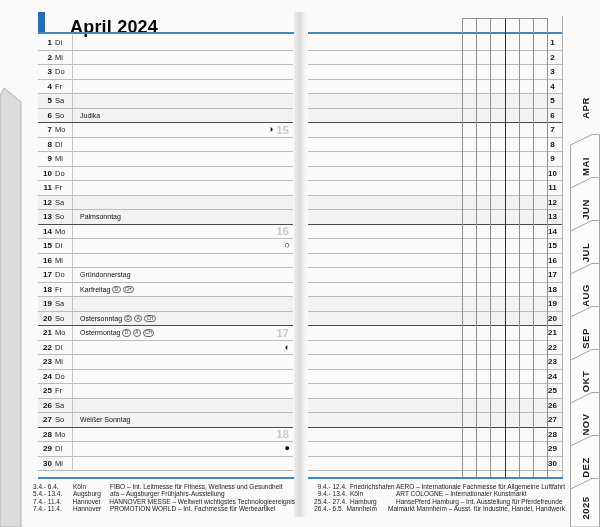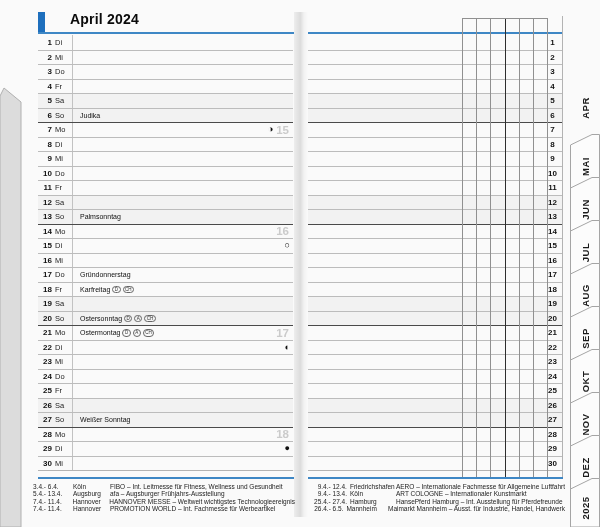--- a/index.html
+++ b/index.html
@@ -7,21 +7,21 @@
     position:relative;width:600px;height:527px;overflow:hidden;
     background:#fafafa;color:#111;
     font-family:"Liberation Sans",sans-serif;
   }
   
   #cover-edge{position:absolute;left:0;top:0;width:26px;height:527px;}
   #gutter{position:absolute;left:294px;top:12px;width:14px;height:505px;
     background:linear-gradient(90deg,rgba(0,0,0,.05),rgba(0,0,0,.12) 45%,rgba(0,0,0,.03) 72%,rgba(0,0,0,0));}
   
   #month-marker{position:absolute;left:38px;top:12px;width:7px;height:21px;background:#1e6fbd;}
-  #page-title{position:absolute;left:70px;top:11px;font-size:14px;font-weight:bold;color:#0a0a0a;letter-spacing:.2px;}
+  #page-title{position:absolute;left:70px;top:17px;font-size:18px;font-weight:bold;color:#0a0a0a;letter-spacing:.2px;}
   .blueline{position:absolute;height:2px;background:#3e87c5;}
   
   #left-rows{position:absolute;left:38px;top:35px;width:255px;}
   #right-rows{position:absolute;left:308px;top:35px;width:255px;}
   .row{height:14.5px;display:flex;align-items:center;box-sizing:border-box;
     border-top:1px solid #bcbcbc;padding-right:3px;}
   #left-rows .row:first-child,#right-rows .row:first-child{border-top:none;}
   .row.ws{border-top:1px solid #4a4a4a;}
   .row.we{background:#f2f2f2;}
   .dnum{width:14px;text-align:right;font-weight:bold;font-size:8px;}

